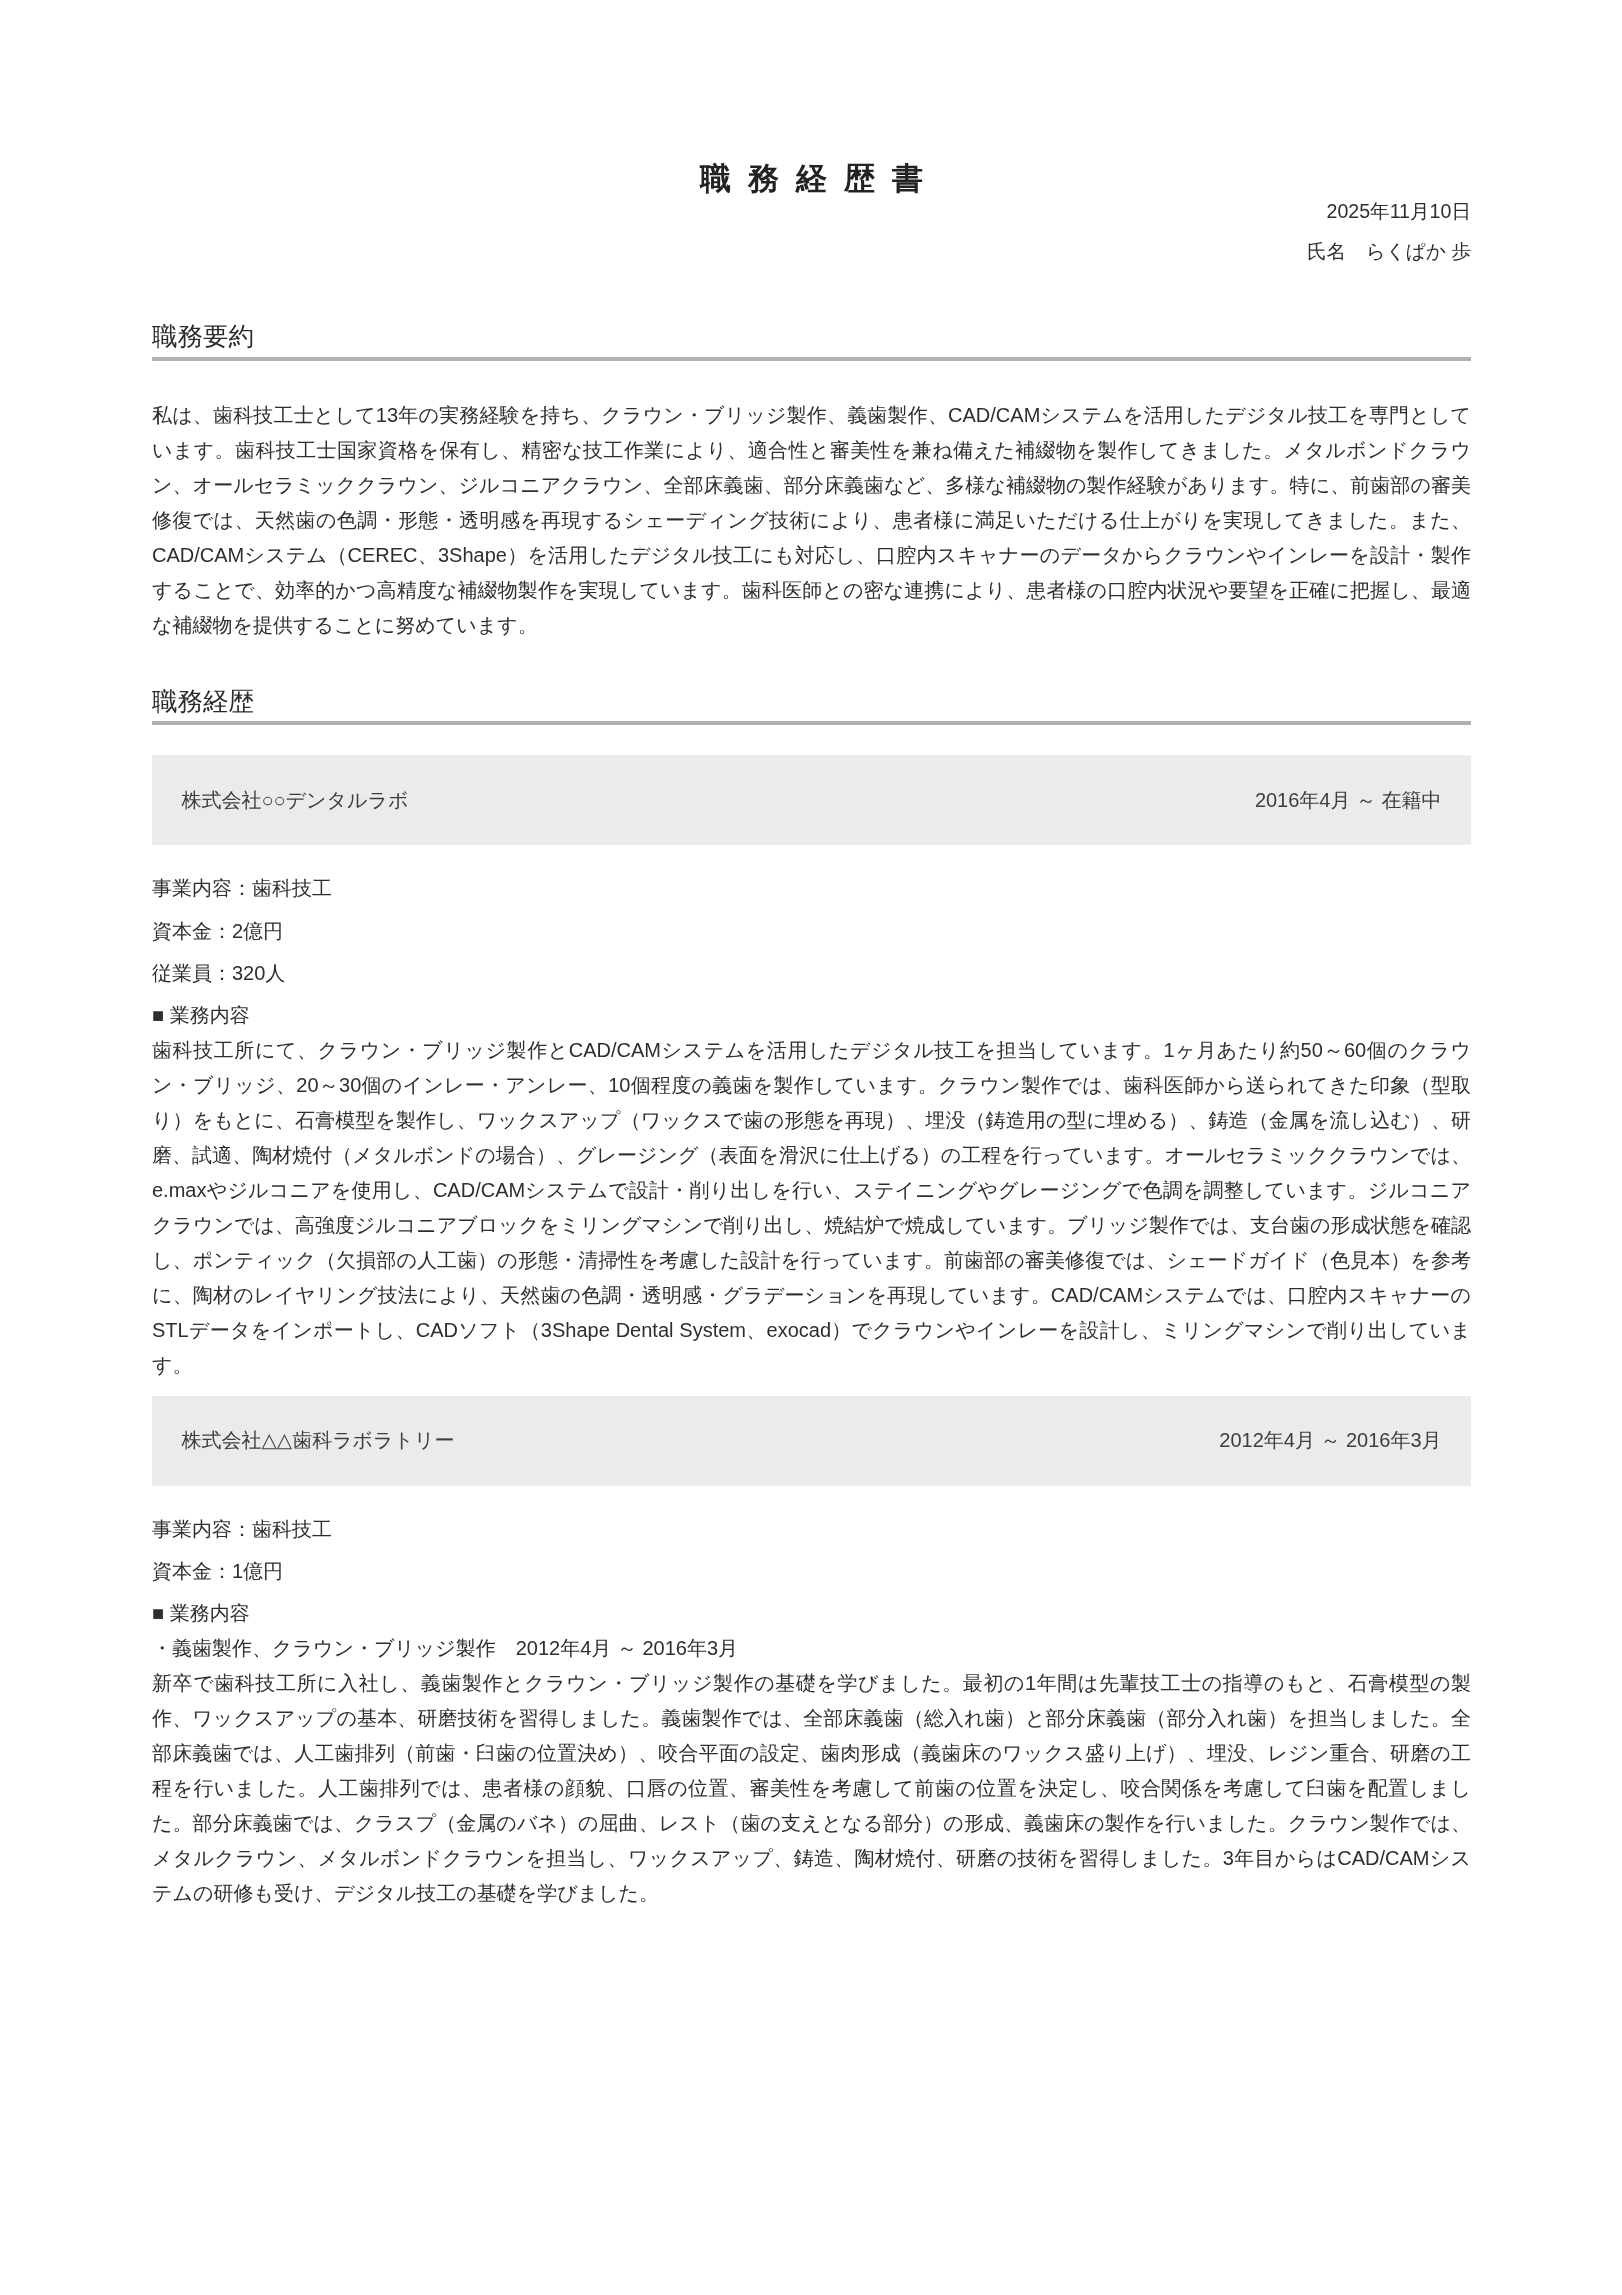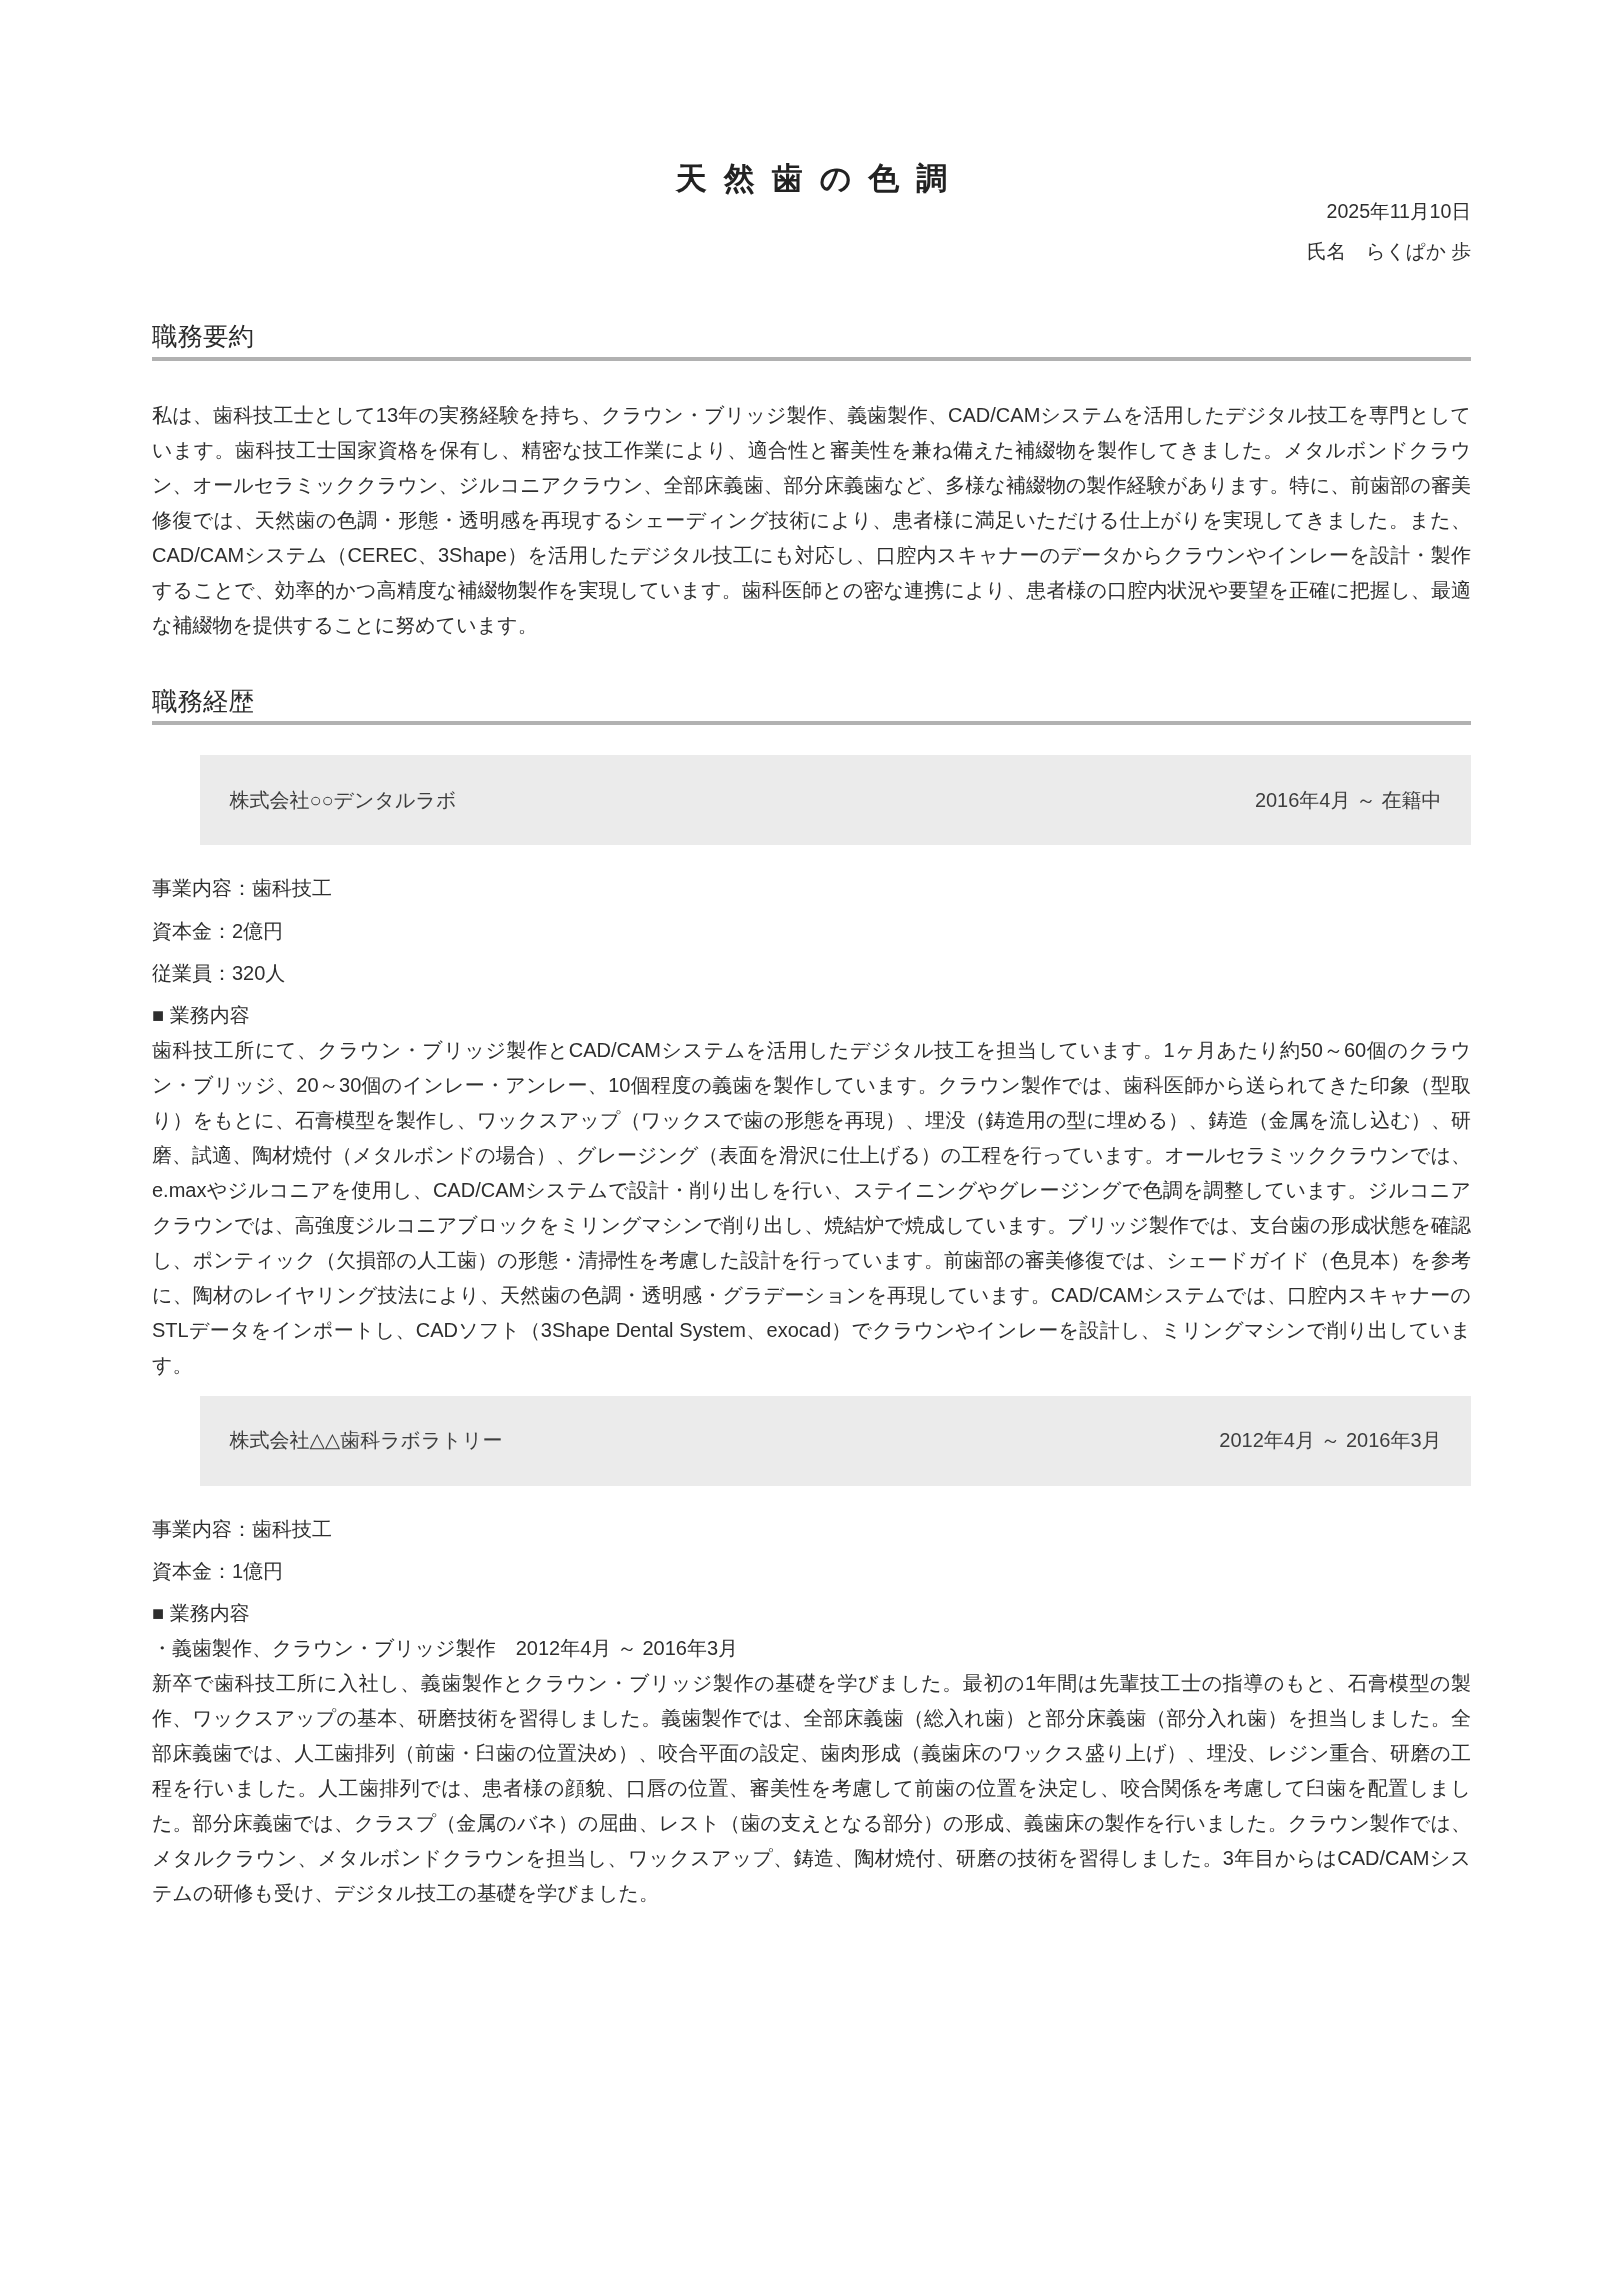--- a/index.html
+++ b/index.html
@@ -61,21 +61,20 @@
   .job-header {
     box-sizing: border-box;
     height: 90px;
     background: #ebebeb;
     display: flex;
     align-items: center;
     justify-content: space-between;
     padding: 0 29.4px;
     font-size: 20px;
     color: #3d3d3d;
-    margin-left: 48px;
   }
   .job-header.first { margin-top: 30px; }
   .job-header.second { margin-top: 13px; text-align: right; }
 
   .job-info { margin-top: 26px; font-size: 20px; }
   .info-line { line-height: 35px; margin: 0 0 7.2px 0; }
 
   .duties { margin-top: 3.3px; font-size: 20px; line-height: 35px; }
   .duties-label { line-height: 35px; }
   .role-line { line-height: 35px; }
@@ -84,21 +83,21 @@
     font-size: 20px;
     line-height: 35px;
     text-align: justify;
   }
 </style>
 </head>
 <body>
 
 <div class="page">
 
-  <div class="doc-title">天然歯の色調</div>
+  <div class="doc-title">職務経歴書</div>
 
   <div class="meta-block">
     <div class="date-line">2025年11月10日</div>
     <div class="name-line">氏名　らくぱか 歩</div>
   </div>
 
   <div class="section-summary">
     <h2 class="section-heading">職務要約</h2>
     <div class="heading-rule"></div>
     <p class="summary-body">私は、歯科技工士として13年の実務経験を持ち、クラウン・ブリッジ製作、義歯製作、CAD/CAMシステムを活用したデジタル技工を専門としています。歯科技工士国家資格を保有し、精密な技工作業により、適合性と審美性を兼ね備えた補綴物を製作してきました。メタルボンドクラウン、オールセラミッククラウン、ジルコニアクラウン、全部床義歯、部分床義歯など、多様な補綴物の製作経験があります。特に、前歯部の審美修復では、天然歯の色調・形態・透明感を再現するシェーディング技術により、患者様に満足いただける仕上がりを実現してきました。また、CAD/CAMシステム（CEREC、3Shape）を活用したデジタル技工にも対応し、口腔内スキャナーのデータからクラウンやインレーを設計・製作することで、効率的かつ高精度な補綴物製作を実現しています。歯科医師との密な連携により、患者様の口腔内状況や要望を正確に把握し、最適な補綴物を提供することに努めています。</p>

